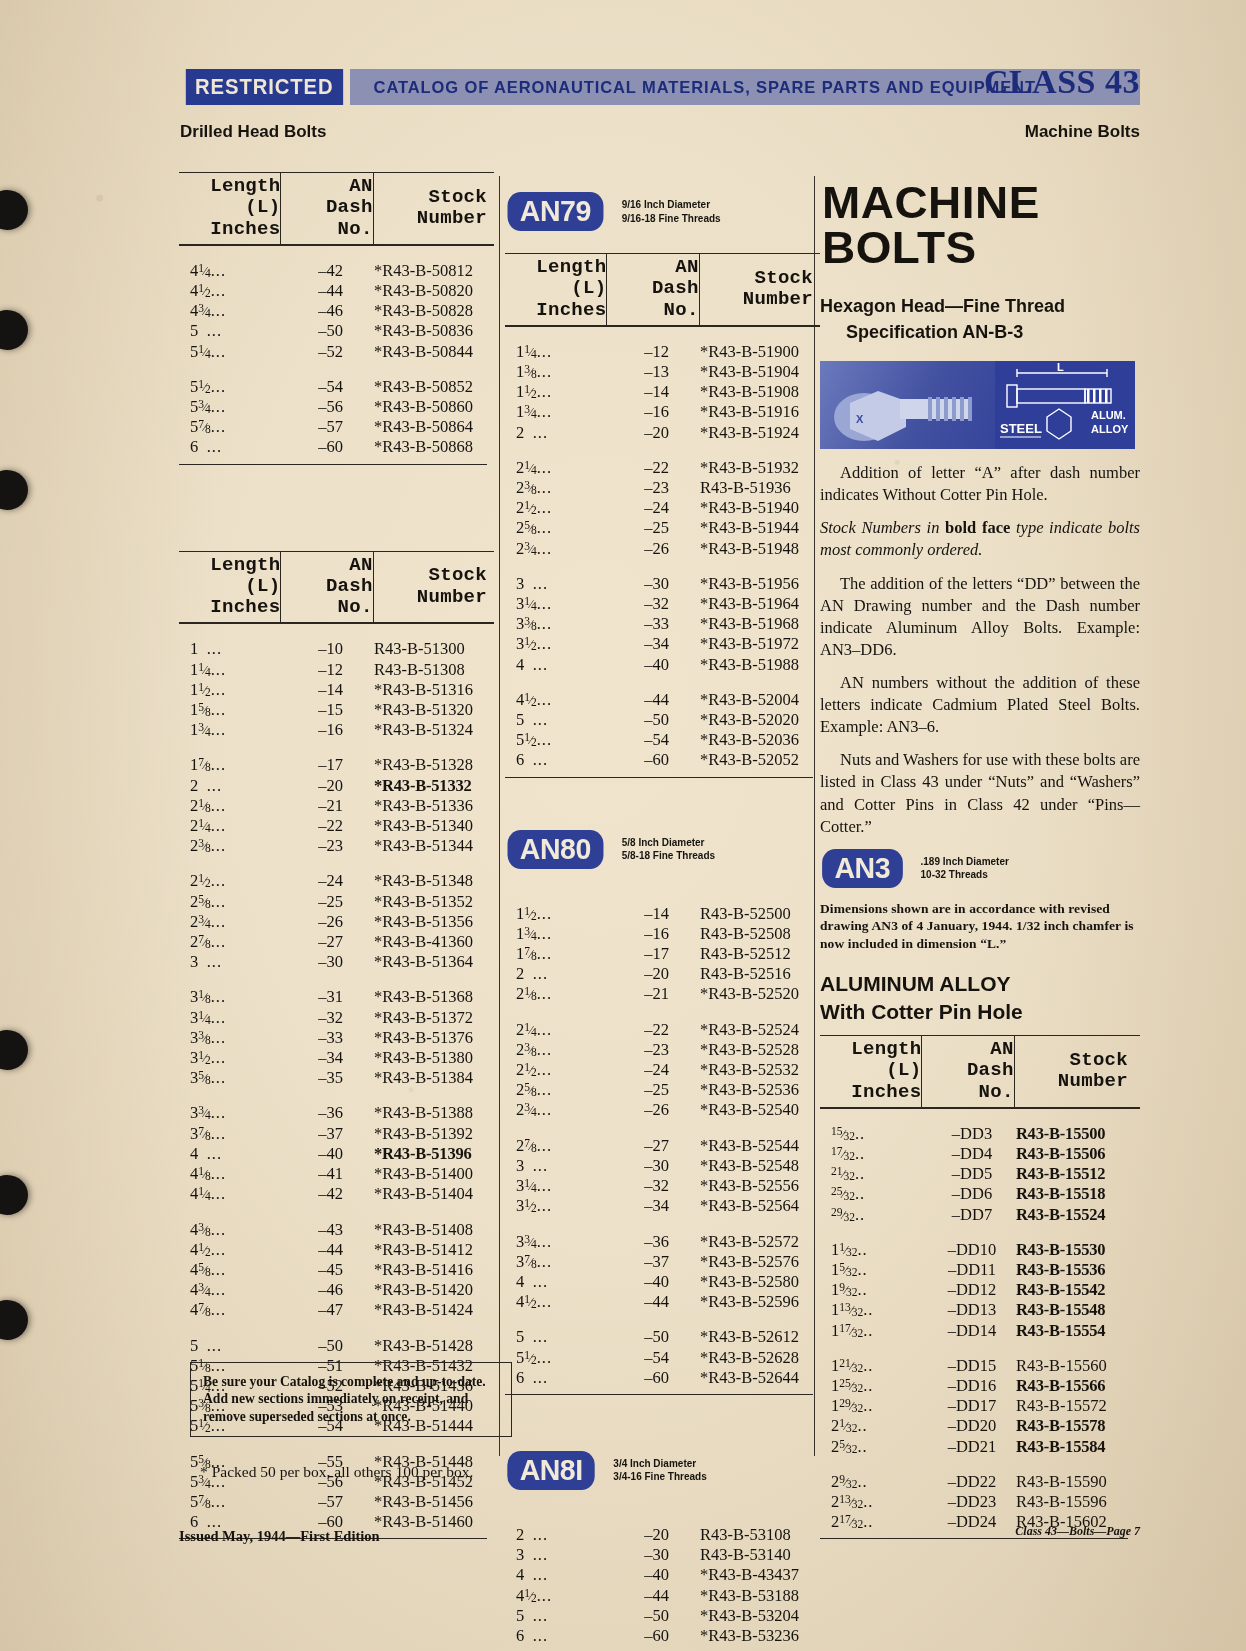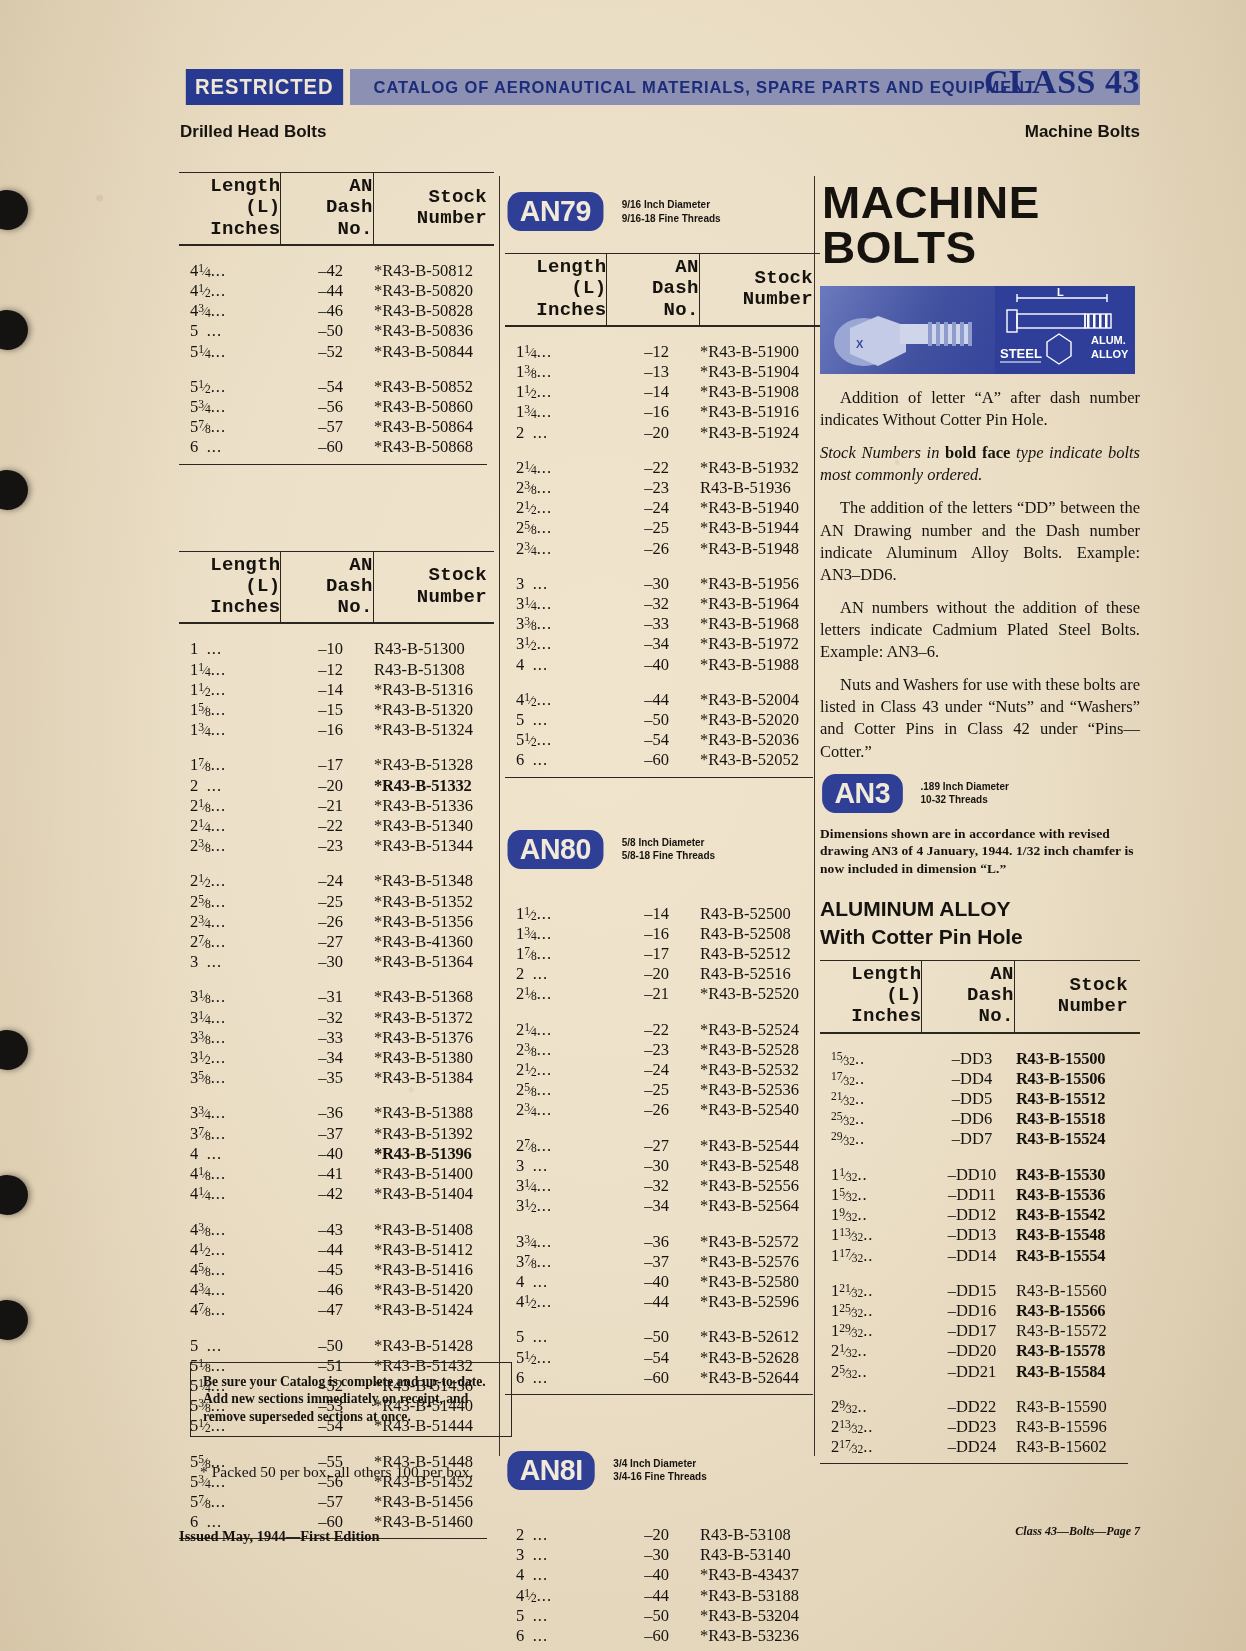--- a/index.html
+++ b/index.html
@@ -806,20 +806,24 @@
               <td class="stock">*R43-B-53236</td>
             </tr>
           </tbody>
         </table>
         <div class="rule-bot"></div>
       </div>
   </div>
 
   <div class="col col3">
     <div class="bigtitle">MACHINE BOLTS</div>
+    <div class="spec">
+      <div>Hexagon Head—Fine Thread</div>
+      <div class="l2">Specification AN-B-3</div>
+    </div>
 
     <div class="boltimg">
       <div class="imgL">
         <svg width="175" height="88" viewBox="0 0 175 88">
           <ellipse cx="44" cy="56" rx="30" ry="24" fill="#9aa6d4"></ellipse>
           <polygon points="30,42 58,30 86,40 86,66 58,80 30,68" fill="#c3cbe6"></polygon>
           <rect x="80" y="38" width="72" height="20" fill="#cfd6ec"></rect>
           <g fill="#8e9ccd">
             <rect x="108" y="36" width="4" height="24"></rect>
               <rect x="116" y="36" width="4" height="24"></rect>

